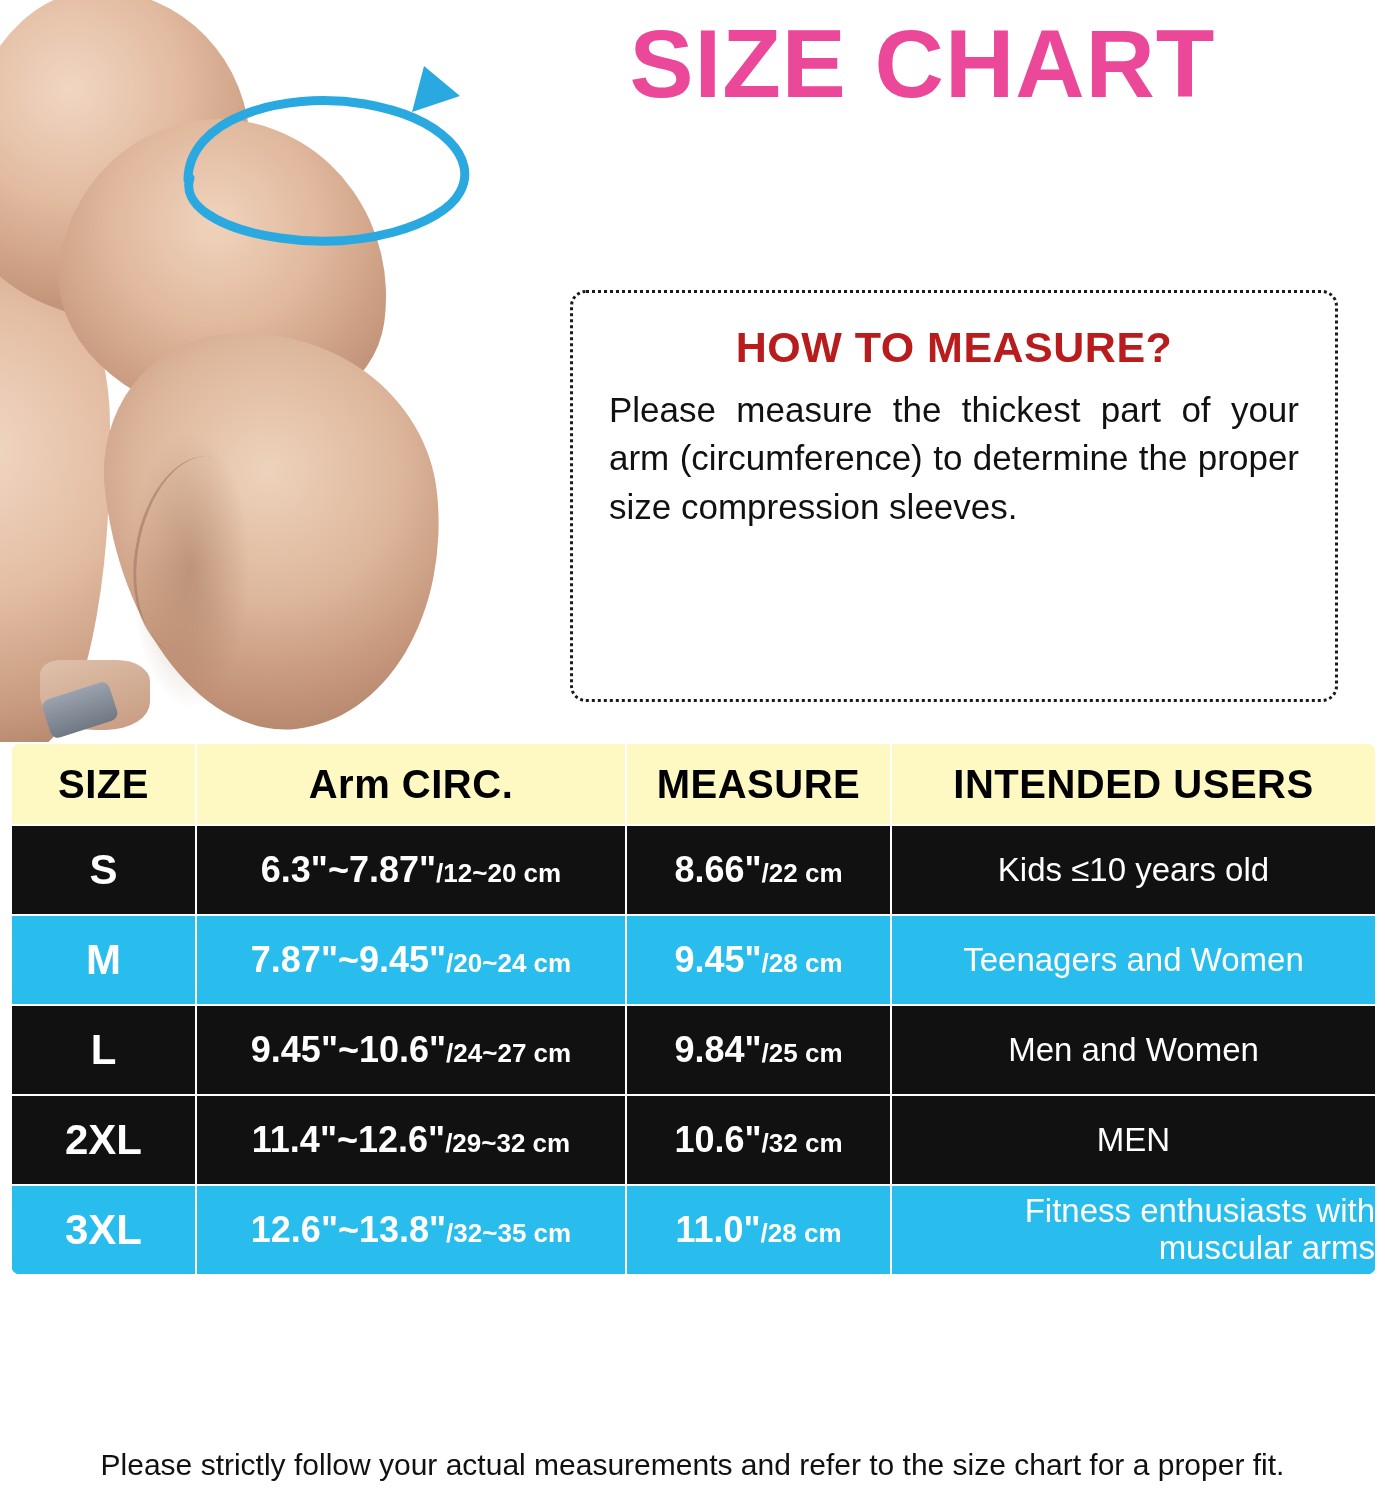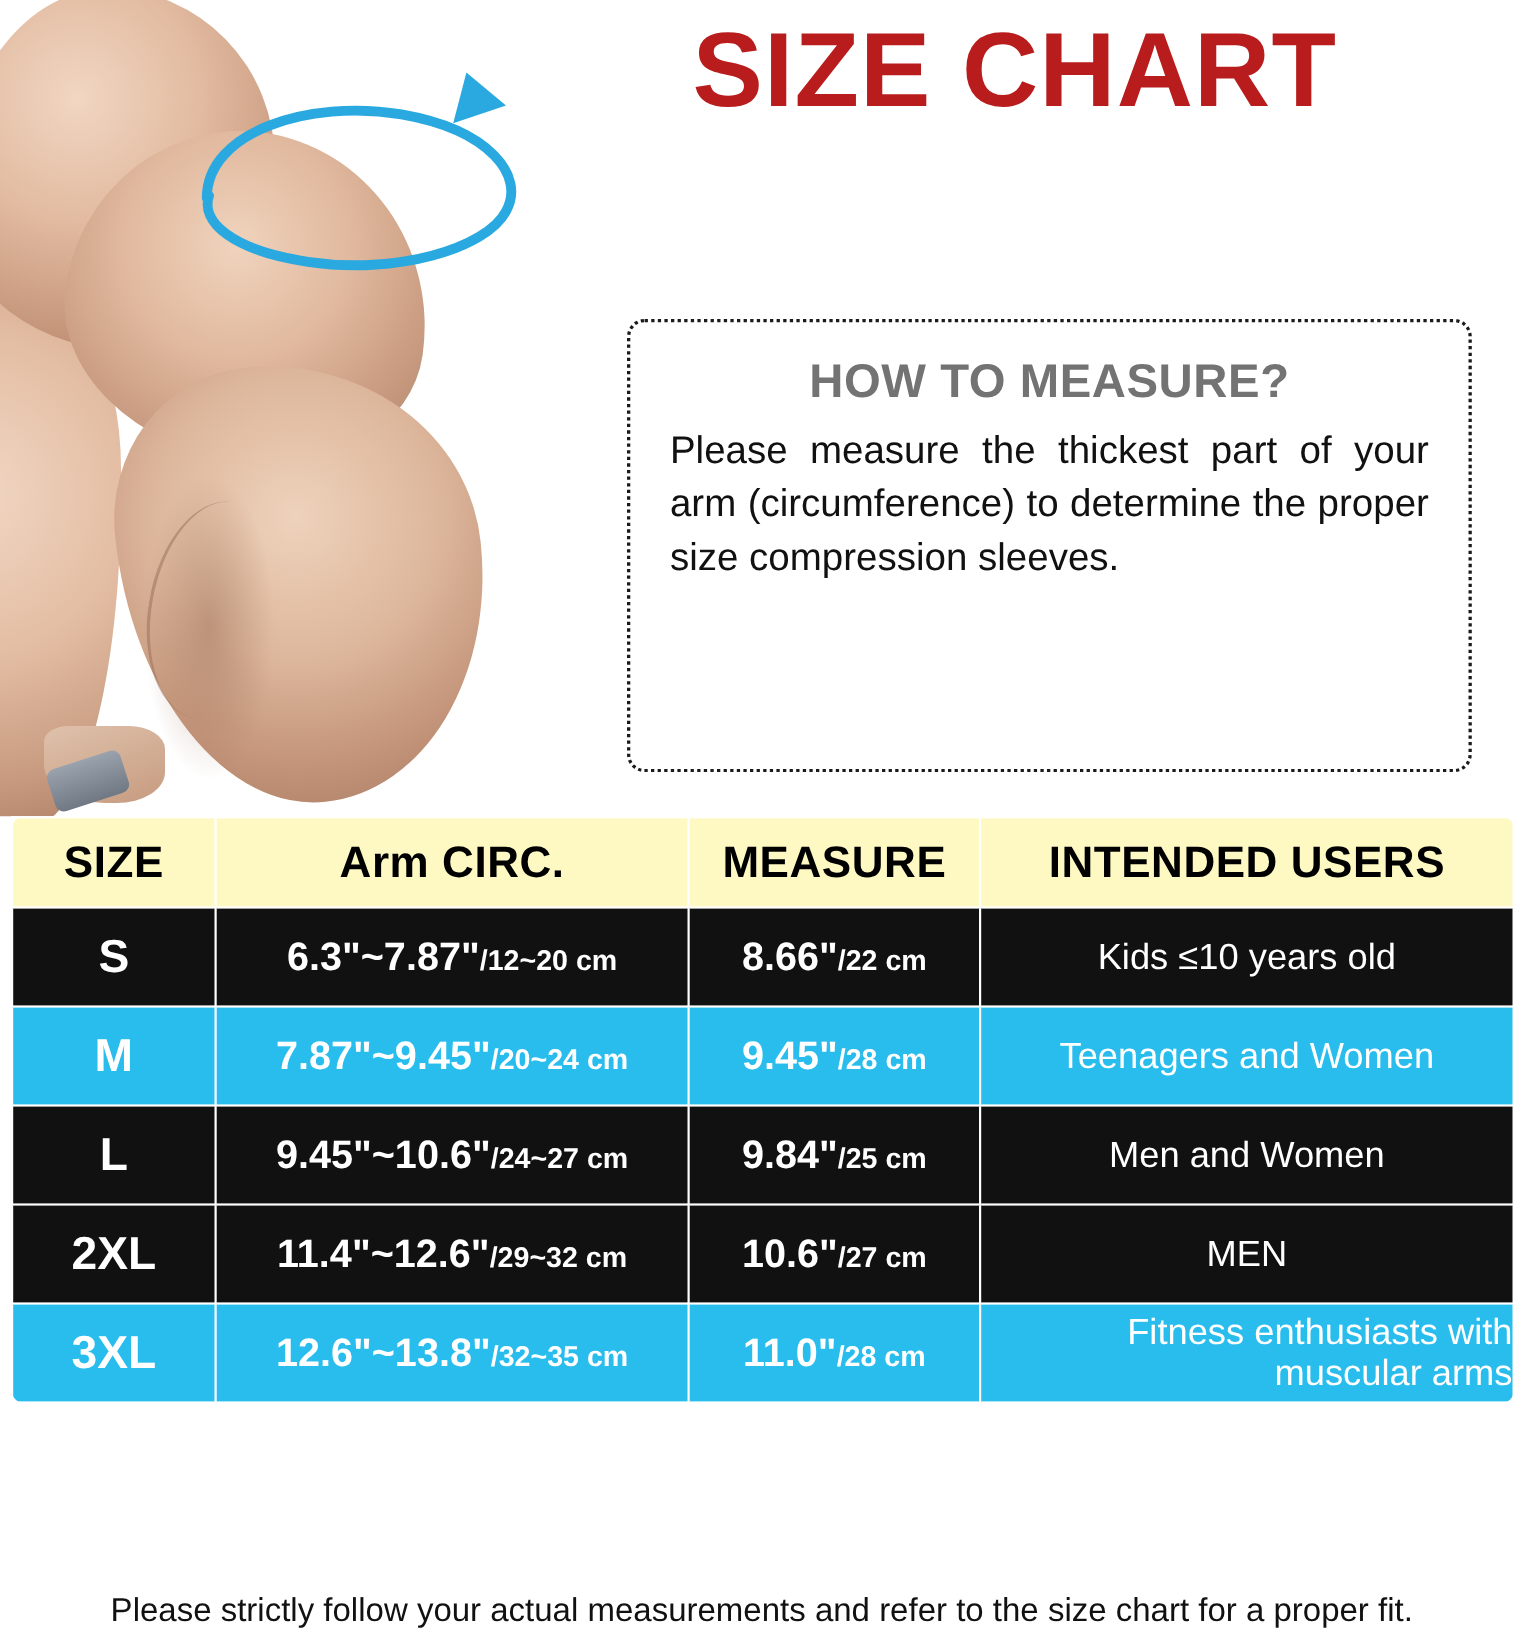--- a/index.html
+++ b/index.html
@@ -128,42 +128,42 @@
   
   .title {
     position: absolute;
     left: 470px;
     top: 14px;
     width: 905px;
     text-align: center;
     font-size: 96px;
     font-weight: bold;
     letter-spacing: 1px;
-    color: #b91c1c;
+    color: #ec4899;
     line-height: 1.05;
     white-space: nowrap;
   }
 
   
   .measure-box {
     position: absolute;
     left: 570px;
     top: 290px;
     width: 768px;
     height: 412px;
     border: 3px dotted #1a1a1a;
     border-radius: 16px;
     background: #ffffff;
     padding: 30px 36px 0 36px;
   }
   .measure-title {
     text-align: center;
     font-size: 43px;
     font-weight: bold;
-    color: #737373;
+    color: #b91c1c;
     letter-spacing: 0.5px;
     margin-bottom: 14px;
   }
   .measure-text {
     font-size: 35px;
     line-height: 1.38;
     color: #111111;
     text-align: justify;
     hyphens: auto;
     font-weight: normal;
@@ -306,21 +306,21 @@
         <td class="cell-size">L</td>
         <td class="cell-main"><span>9.45"~10.6"</span><span class="sub">/24~27 cm</span></td>
         <td class="cell-main"><span>9.84"</span><span class="sub">/25 cm</span></td>
         <td class="cell-users">Men and Women</td>
       </tr>
 
 
       <tr class="dark">
         <td class="cell-size">2XL</td>
         <td class="cell-main"><span>11.4"~12.6"</span><span class="sub">/29~32 cm</span></td>
-        <td class="cell-main"><span>10.6"</span><span class="sub">/27 cm</span></td>
+        <td class="cell-main"><span>10.6"</span><span class="sub">/32 cm</span></td>
         <td class="cell-users">MEN</td>
       </tr>
 
       <tr class="blue">
         <td class="cell-size">3XL</td>
         <td class="cell-main"><span>12.6"~13.8"</span><span class="sub">/32~35 cm</span></td>
         <td class="cell-main"><span>11.0"</span><span class="sub">/28 cm</span></td>
         <td class="cell-users">Fitness enthusiasts with muscular arms</td>
       </tr>
 

